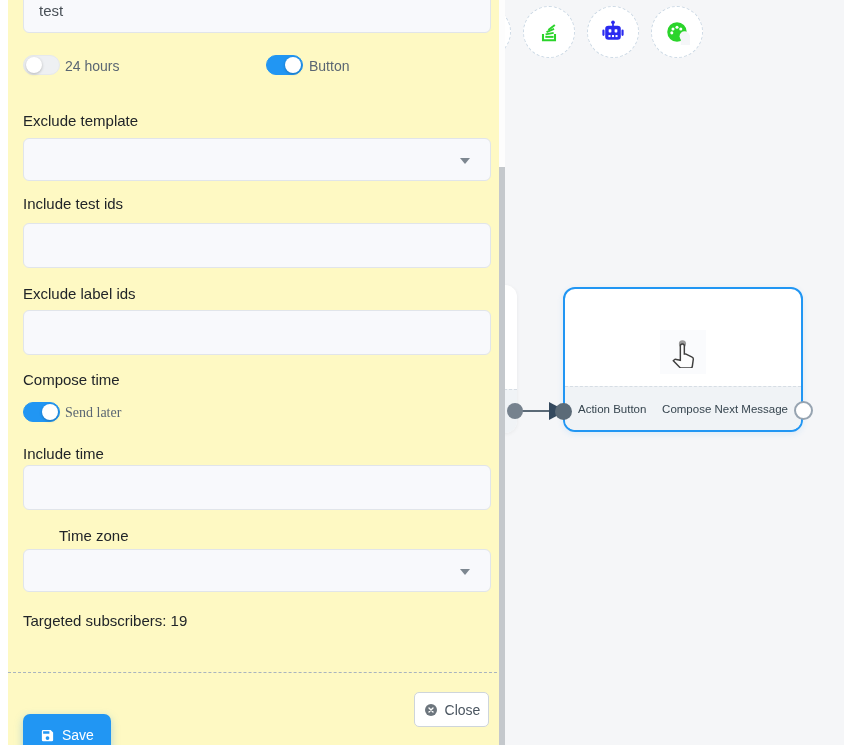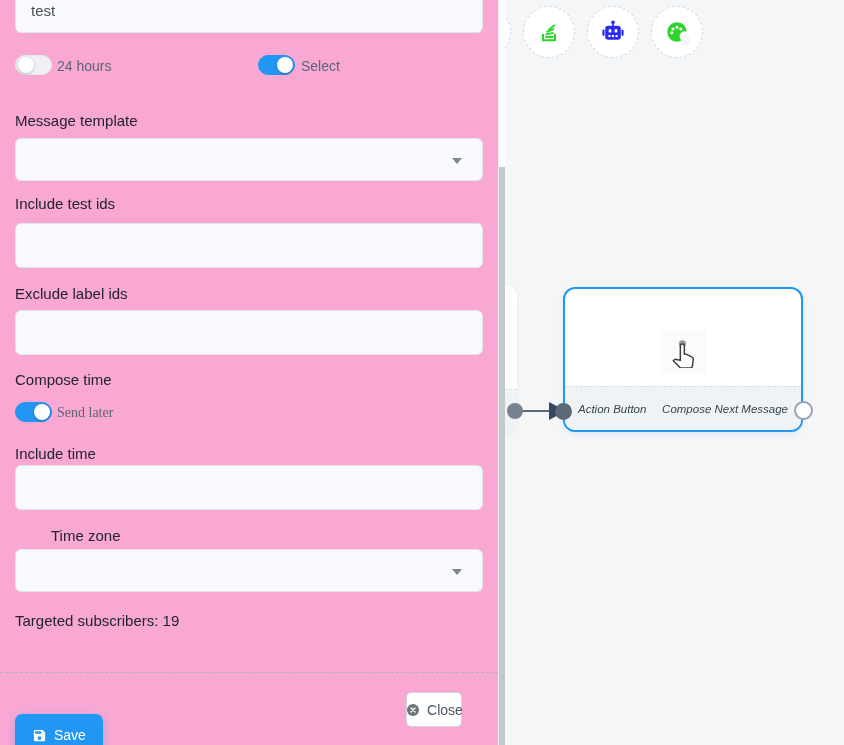--- a/index.html
+++ b/index.html
@@ -1,57 +1,57 @@
 <!DOCTYPE html>
 <html style="--accent_blue: #2196f3; --icon_green: #2bd42b; --icon_blue: #2a2af0; --canvas_bg: #f5f6f8; --title_dark: #2c3a47; --port_gray: #5b6a77;"><head>
 <meta charset="utf-8">
 <style>
   * { margin:0; padding:0; box-sizing:border-box; }
   html,body { width:844px; height:745px; background:#fff; }
   body { font-family:"Liberation Sans","DejaVu Sans",sans-serif; }
   .screen { position:relative; width:844px; height:745px; overflow:hidden; background:#fff; }
 
   
-  .drawer { position:absolute; left:0; top:0; width:499px; height:745px; background:#f9a8d4; overflow:hidden; border-right:1px solid #f0f1f3; }
+  .drawer { position:absolute; left:8px; top:0; width:499px; height:745px; background:#fef9c3; overflow:hidden; border-right:1px solid #f0f1f3; }
   .field-label { position:absolute; font-size:15px; color:#212529; }
   .text-input { position:absolute; left:15px; width:468px; height:45px; background:#f8f9fc; border:1px solid #e1e5ea; border-radius:6px; padding:0 15px; font-size:15px; color:#495057; font-family:inherit; outline:none; }
   .select-box { position:absolute; left:15px; width:468px; height:43px; background:#f8f9fc; border:1px solid #e1e5ea; border-radius:6px; }
   .caret { position:absolute; right:20px; top:19px; width:0; height:0; border-left:5px solid transparent; border-right:5px solid transparent; border-top:6px solid #7d8790; }
 
   .toggle { position:absolute; width:37px; height:20px; border-radius:10px; cursor:pointer; }
   .toggle[data-on="false"] { background:#eef0f3; border:1px solid #e6e9ec; }
   .toggle[data-on="true"]  { background:var(--accent_blue,#2196f3); border:1px solid var(--accent_blue,#2196f3); }
   .knob { position:absolute; top:1px; width:16px; height:16px; border-radius:50%; background:#fff; box-shadow:0 1px 3px rgba(0,0,0,.25); }
   .toggle[data-on="false"] .knob { left:2px; }
   .toggle[data-on="true"]  .knob { left:18px; }
   .toggle-label { position:absolute; font-size:14px; color:#5a6673; }
 
   .subscribers { position:absolute; left:15px; top:612px; font-size:15px; color:#212529; }
 
   .drawer-divider { position:absolute; left:0; top:672px; width:499px; border-top:1px dashed #a9b4bf; }
 
   .save-btn { position:absolute; left:15px; top:690px; height:42px; padding:0 17px; background:var(--accent_blue,#2196f3); color:#fff; border:none; border-radius:7px; font-size:14px; font-weight:normal; font-family:inherit; display:flex; align-items:center; gap:7px; cursor:pointer; box-shadow:0 3px 8px rgba(33,150,243,.35);margin-top:24px; }
-  .close-btn { position:absolute; left:406px; top:692px; width:56px; height:35px; background:#fff; border:1px solid #ced5db; border-radius:5px; font-size:14px; color:#4a5560; font-family:inherit; display:flex; align-items:center; justify-content:center; gap:6px; cursor:pointer; }
+  .close-btn { position:absolute; left:406px; top:692px; width:75px; height:35px; background:#fff; border:1px solid #ced5db; border-radius:5px; font-size:14px; color:#4a5560; font-family:inherit; display:flex; align-items:center; justify-content:center; gap:6px; cursor:pointer; }
 
   
   .scrollbar { position:absolute; left:499px; top:0; width:6px; height:745px; background:#fdfdfd; }
   .scroll-thumb { position:absolute; left:0; top:167px; width:6px; height:578px; background:#c4c8cc; }
 
   
   .canvas { position:absolute; left:505px; top:0; width:339px; height:745px; background:var(--canvas_bg,#f5f6f8); overflow:hidden; }
 
   .tool-circle { position:absolute; top:6px; width:52px; height:52px; border-radius:50%; background:#fff; border:1.5px dashed #ccd9e5; display:flex; align-items:center; justify-content:center; }
 
   .ghost-node { position:absolute; left:-86px; top:285px; width:98px; height:148px; background:#fff; border-radius:12px; box-shadow:0 1px 4px rgba(0,0,0,.06); }
   .ghost-footer { position:absolute; left:0; bottom:0; width:100%; height:44px; background:#f0f3f6; border-top:1px dashed #d6dde4; border-radius:0 0 12px 12px; }
 
   .flow-node { position:absolute; left:58px; top:287px; width:240px; height:145px; background:#fff; border:2px solid var(--accent_blue,#2196f3); border-radius:12px; box-shadow:0 2px 6px rgba(33,150,243,.12); cursor:grab; }
   .node-header { display:flex; align-items:center; gap:6px; padding:11px 13px 0 13px; font-size:15px; font-weight:bold; color:var(--title_dark,#2c3a47); }
   .hand-wrap { position:absolute; left:95px; top:41px; width:46px; height:44px; background:#fafbfd; display:flex; align-items:center; justify-content:center; }
-  .node-footer { position:absolute; left:0; bottom:0; width:100%; height:44px; background:#f0f3f6; border-top:1px dashed #d6dde4; border-radius:0 0 10px 10px; display:flex; align-items:center; justify-content:space-between; padding:0 13px;font-style:italic; }
+  .node-footer { position:absolute; left:0; bottom:0; width:100%; height:44px; background:#f0f3f6; border-top:1px dashed #d6dde4; border-radius:0 0 10px 10px; display:flex; align-items:center; justify-content:space-between; padding:0 13px; }
   .node-footer span { font-size:11.5px; color:#36454f; }
 
   .conn-dot-start { position:absolute; left:2px; top:403px; width:16px; height:16px; border-radius:50%; background:#76828e; }
   .conn-line { position:absolute; left:16px; top:410px; width:34px; height:2px; background:#5b6a77; }
   .conn-arrow { position:absolute; left:44px; top:402px; width:0; height:0; border-top:9px solid transparent; border-bottom:9px solid transparent; border-left:17px solid #34495e; }
   .port-in  { position:absolute; left:50px; top:403px; width:17px; height:17px; border-radius:50%; background:var(--port_gray,#5b6a77); }
   .port-out { position:absolute; left:289px; top:401px; width:19px; height:19px; border-radius:50%; background:#fff; border:2px solid #97a4b1; }
 </style>
 </head>
 <body>
@@ -63,23 +63,23 @@
     <input class="text-input" style="top: -12px;" type="text" value="test">
 
     <div class="toggle" style="left:15px; top:55px;" data-on="false">
         <div class="knob"></div>
       </div>
     <span class="toggle-label" style="left:57px; top:58px;">24 hours</span>
 
     <div class="toggle" style="left:258px; top:55px;" data-on="true">
         <div class="knob"></div>
       </div>
-    <span class="toggle-label" style="left:301px; top:58px;">Select</span>
-
-    <span class="field-label" style="left:15px; top:112px;">Message template</span>
+    <span class="toggle-label" style="left:301px; top:58px;">Button</span>
+
+    <span class="field-label" style="left:15px; top:112px;">Exclude template</span>
     <div class="select-box" style="top:138px;">
       <span class="caret"></span>
     </div>
 
     <span class="field-label" style="left:15px; top:195px;">Include test ids</span>
     <input class="text-input" style="top: 223px;" type="text" value="">
 
     <span class="field-label" style="left:15px; top:285px;">Exclude label ids</span>
     <input class="text-input" style="top: 310px;" type="text" value="">
 

